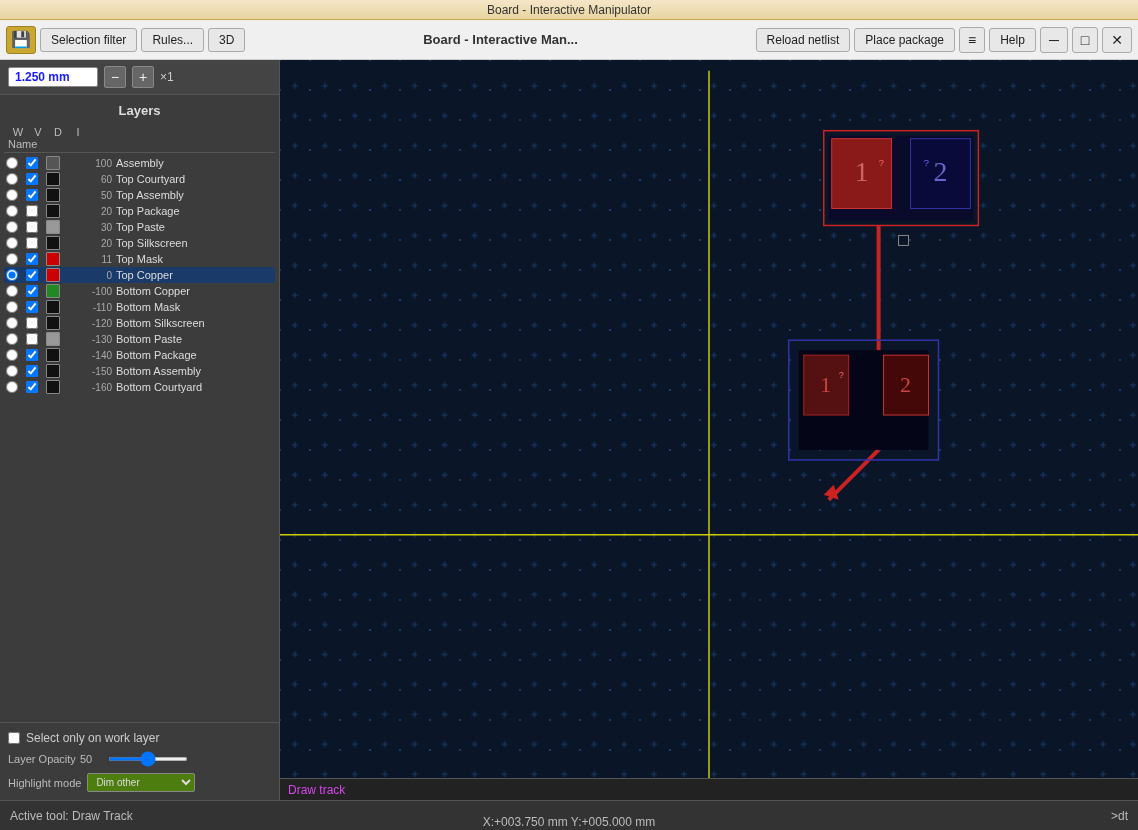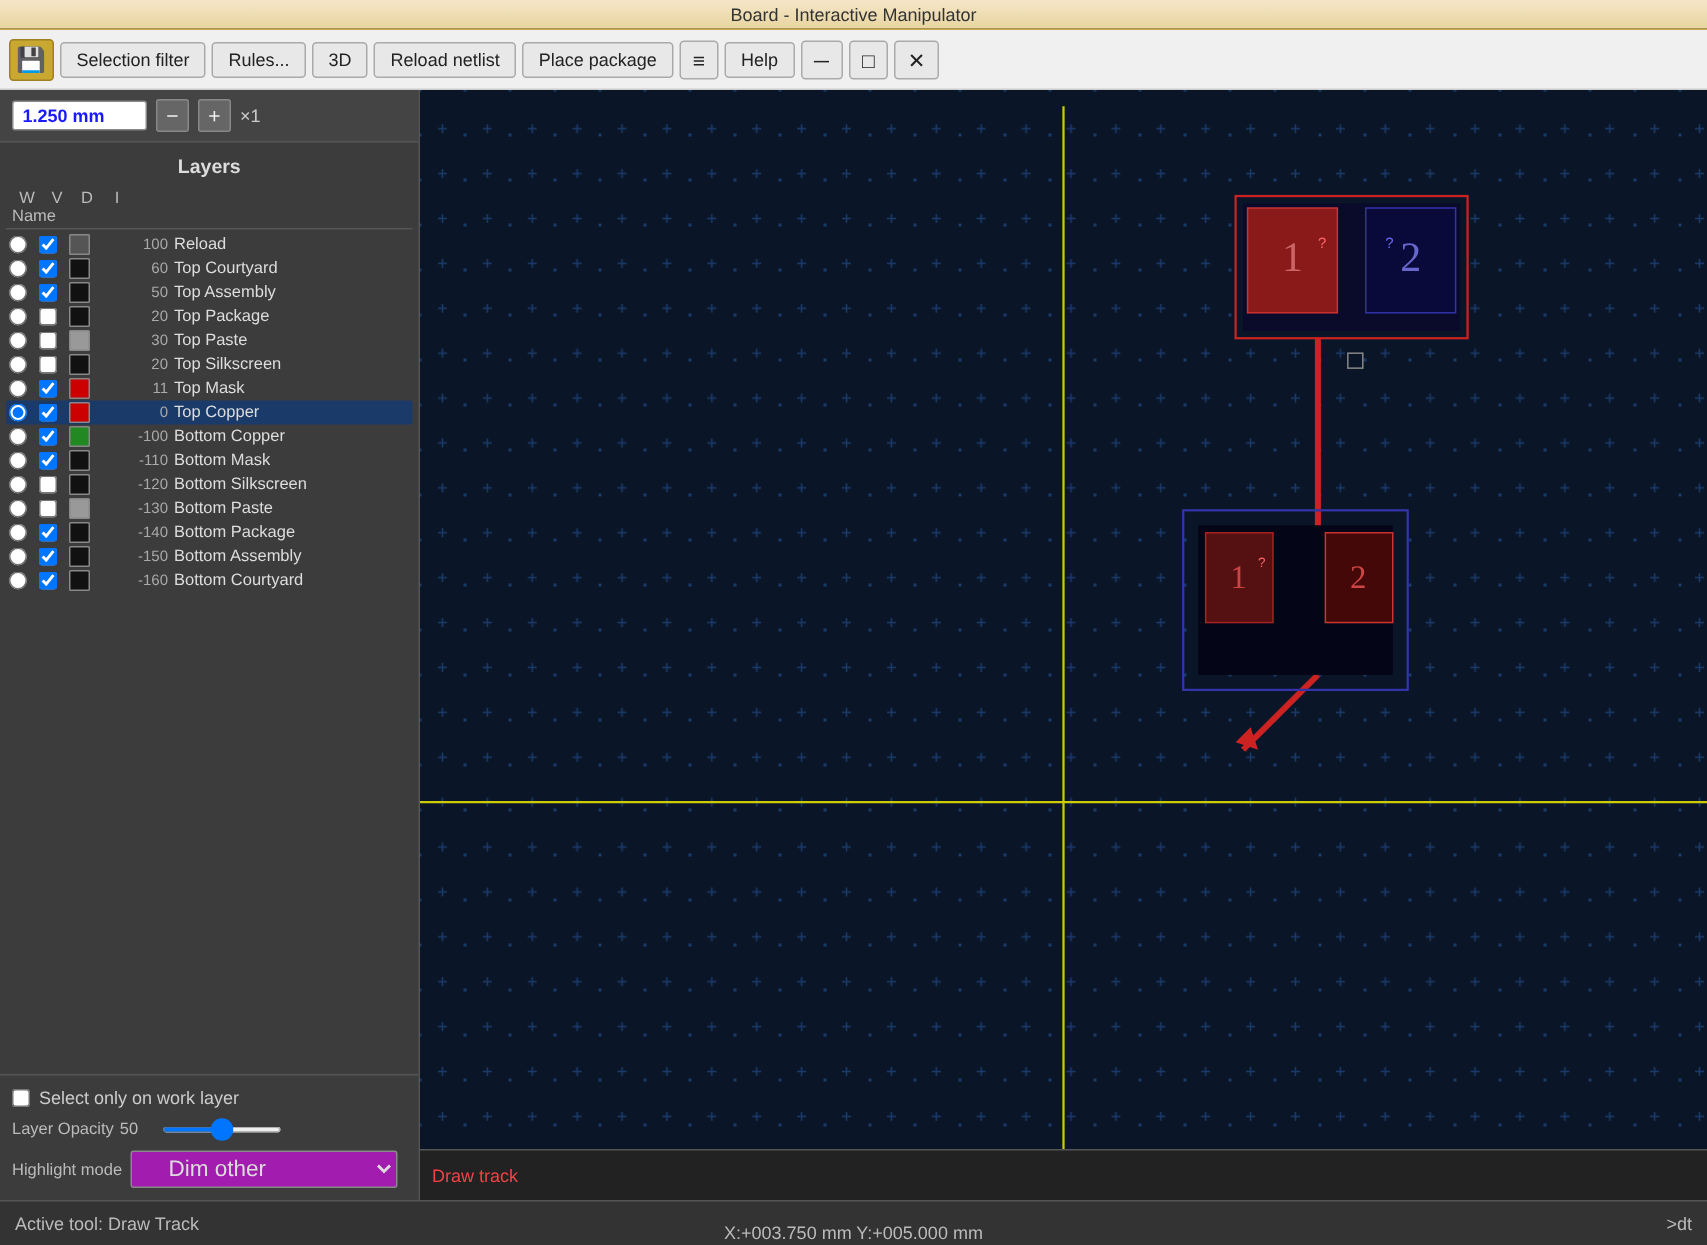--- a/index.html
+++ b/index.html
@@ -201,25 +201,25 @@
       height: 4px;
       cursor: pointer;
     }
     .highlight-row {
       display: flex;
       align-items: center;
       gap: 6px;
     }
     .highlight-label { color: #bbb; font-size: 11px; }
     .highlight-select {
-      background: #a21caf;
+      background: #4d7c0f;
       border: 1px solid #888;
       color: #ddd;
-      font-size: 15px;
-      padding: 2px 20px;
+      font-size: 10px;
+      padding: 2px 4px;
       border-radius: 2px;
       cursor: pointer;
     }
 
     
     #canvas-area {
       flex: 1;
       background: #0a1628;
       position: relative;
       overflow: hidden;
@@ -245,22 +245,22 @@
     
     #draw-track-label {
       position: absolute;
       bottom: 0;
       left: 0;
       right: 0;
       background: #222;
       border-top: 1px solid #555;
       padding: 2px 8px;
       font-size: 12px;
-      color: #ef4444;
-      height: 34px;
+      color: #d946ef;
+      height: 22px;
       display: flex;
       align-items: center;
     }
 
     
     #status-bar {
       height: 30px;
       background: #333;
       border-top: 1px solid #555;
       display: flex;
@@ -298,20 +298,21 @@
 </div>
 
 <div id="toolbar">
   <div id="save-icon-btn" title="Save">
     <span style="color:#fff;font-size:16px;">💾</span>
   </div>
 
   <button class="toolbar-btn">Selection filter</button>
   <button class="toolbar-btn">Rules...</button>
   <button class="toolbar-btn">3D</button>
+  <span class="toolbar-title">Board - Interactive Man...</span>
   <button class="toolbar-btn">Reload netlist</button>
   <button class="toolbar-btn">Place package</button>
   <button class="toolbar-icon-btn">≡</button>
   <button class="toolbar-btn">Help</button>
   <button class="toolbar-icon-btn">─</button>
   <button class="toolbar-icon-btn">□</button>
   <button class="toolbar-icon-btn">✕</button>
 </div>
 
 <div id="main">
@@ -335,21 +336,21 @@
         <span class="col-header">Name</span>
       </div>
       <div id="layers-list">
 
       <div class="layer-row">
             <input type="radio" class="layer-radio" name="active-layer" style="">
             <input type="checkbox" class="layer-check" checked="" style="">
             <div class="layer-color-box" style="background: rgb(85, 85, 85);"></div>
             <span></span>
             <span class="layer-num">100</span>
-            <span class="layer-name">Reload</span>
+            <span class="layer-name">Assembly</span>
           </div>
           <div class="layer-row">
             <input type="radio" class="layer-radio" name="active-layer" style="">
             <input type="checkbox" class="layer-check" checked="" style="">
             <div class="layer-color-box" style="background: rgb(17, 17, 17);"></div>
             <span></span>
             <span class="layer-num">60</span>
             <span class="layer-name">Top Courtyard</span>
           </div>
           <div class="layer-row">

